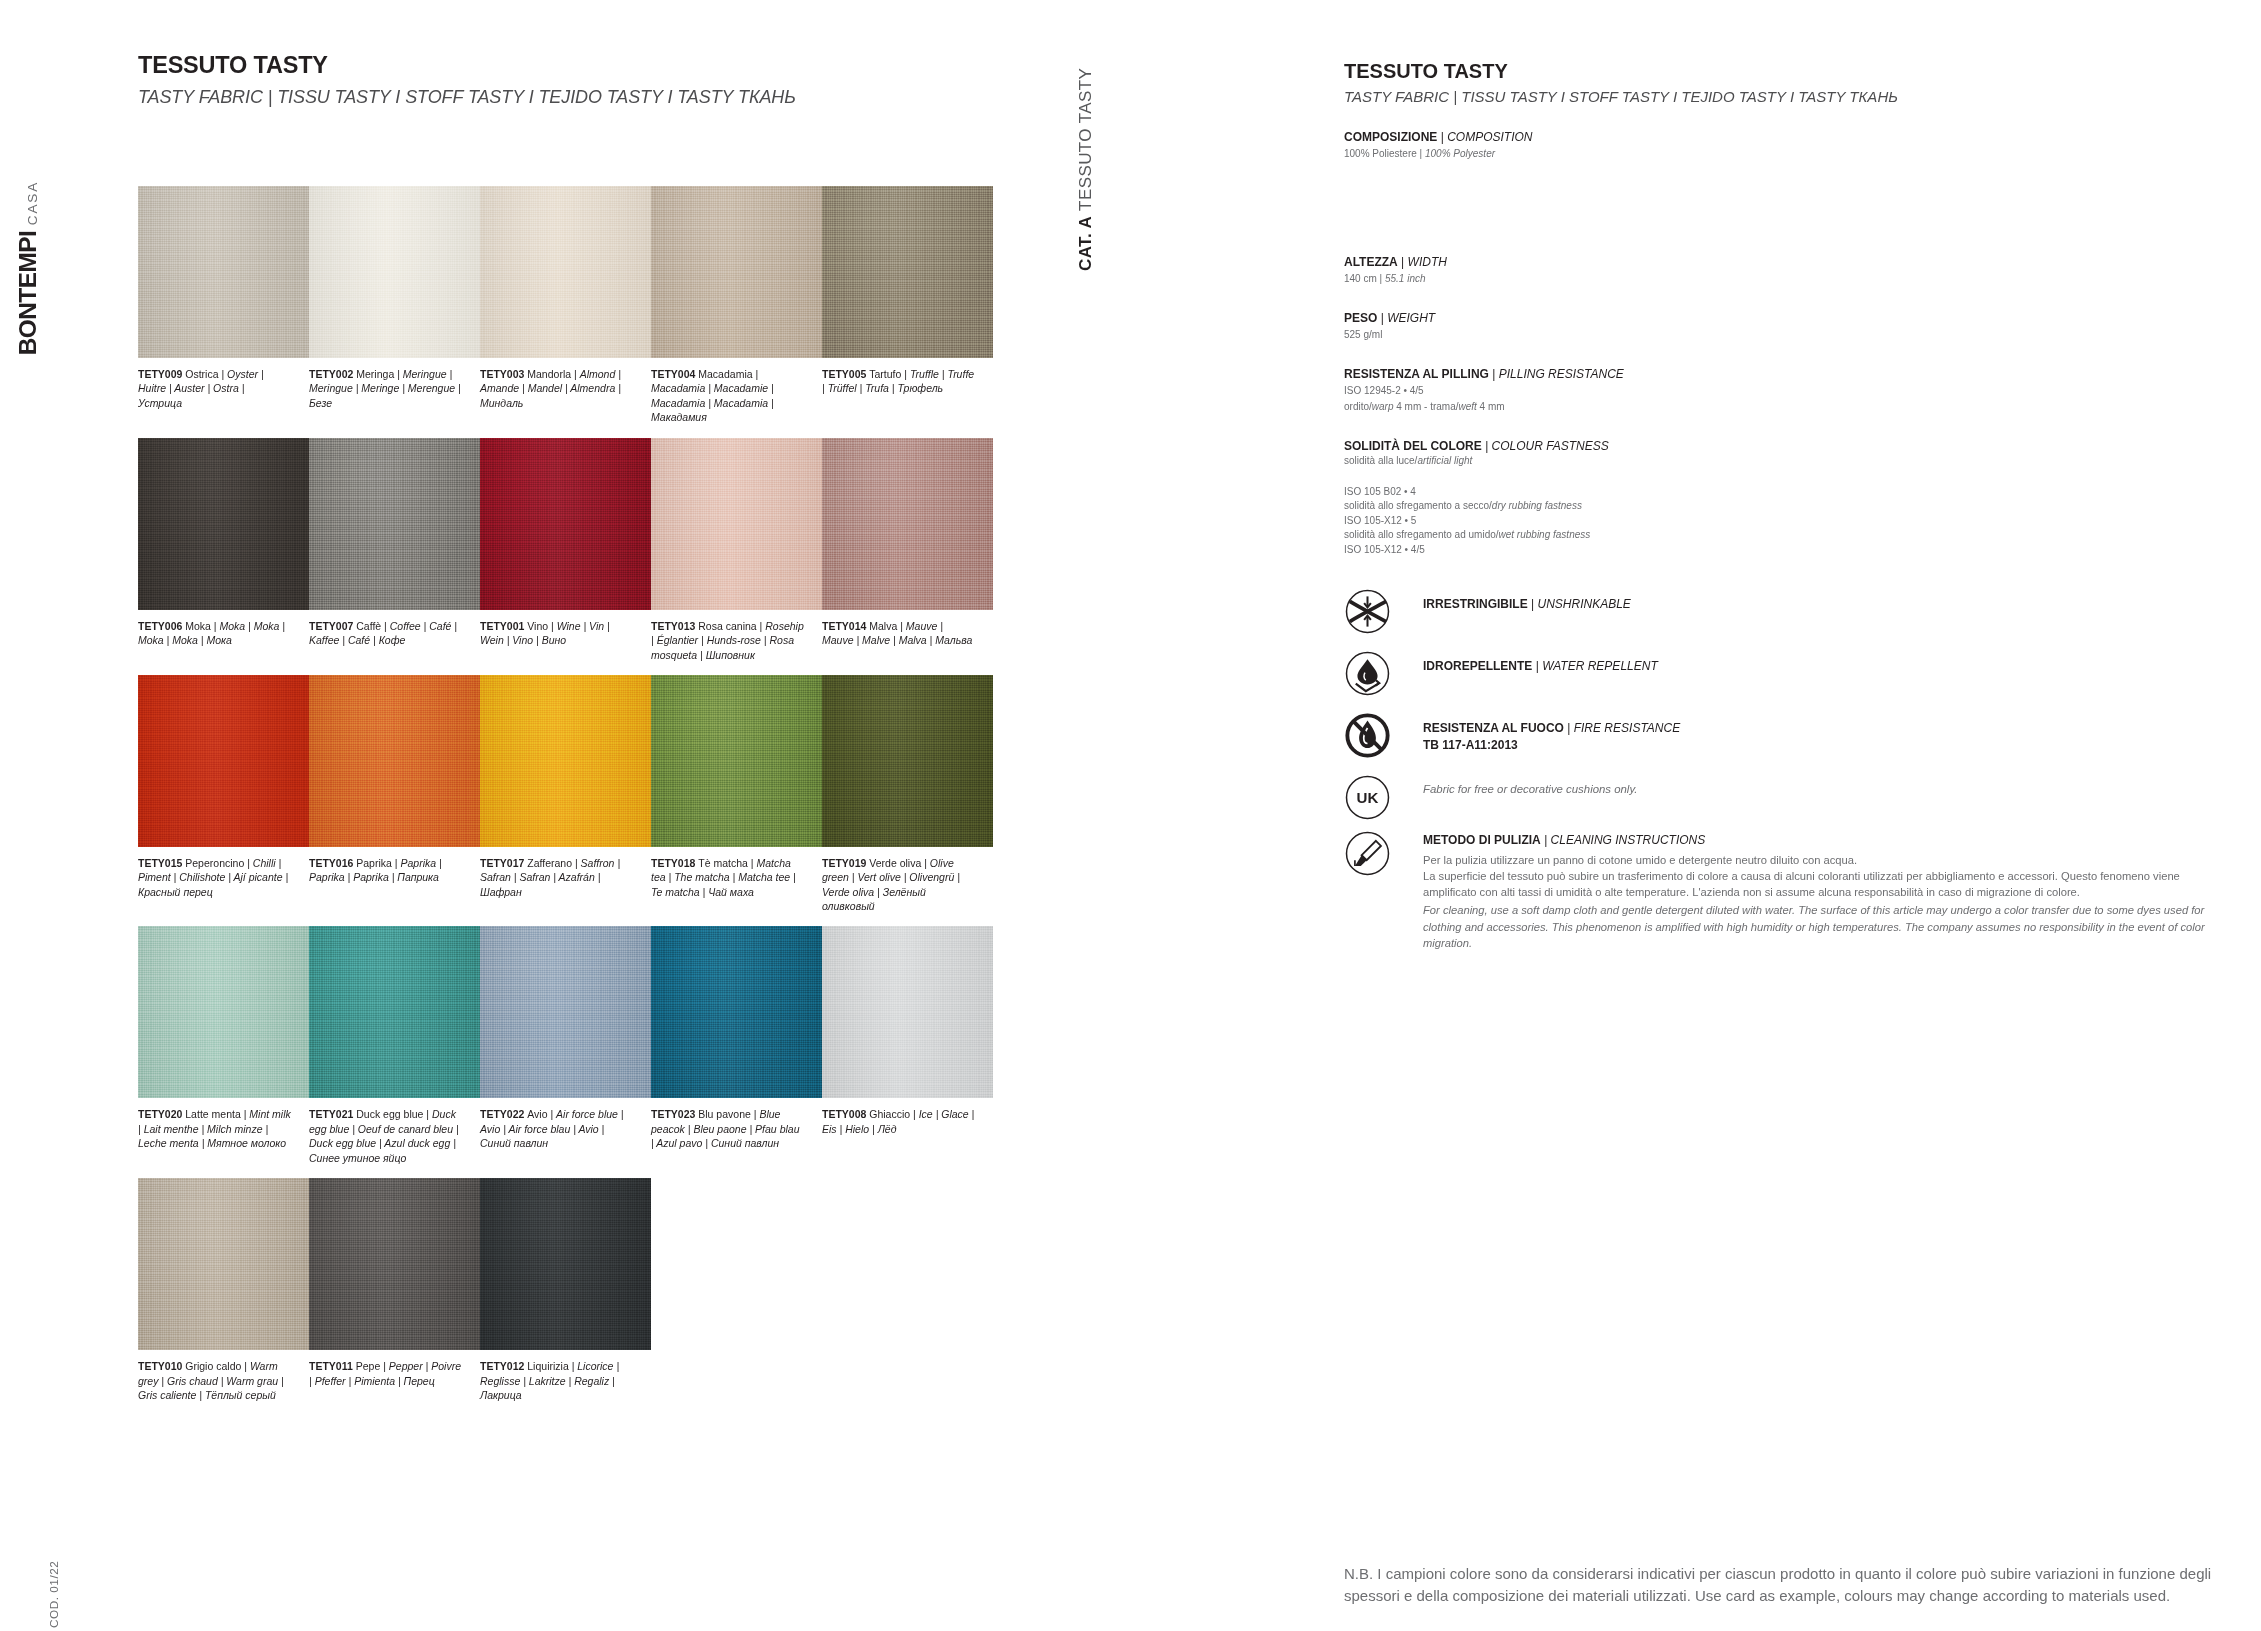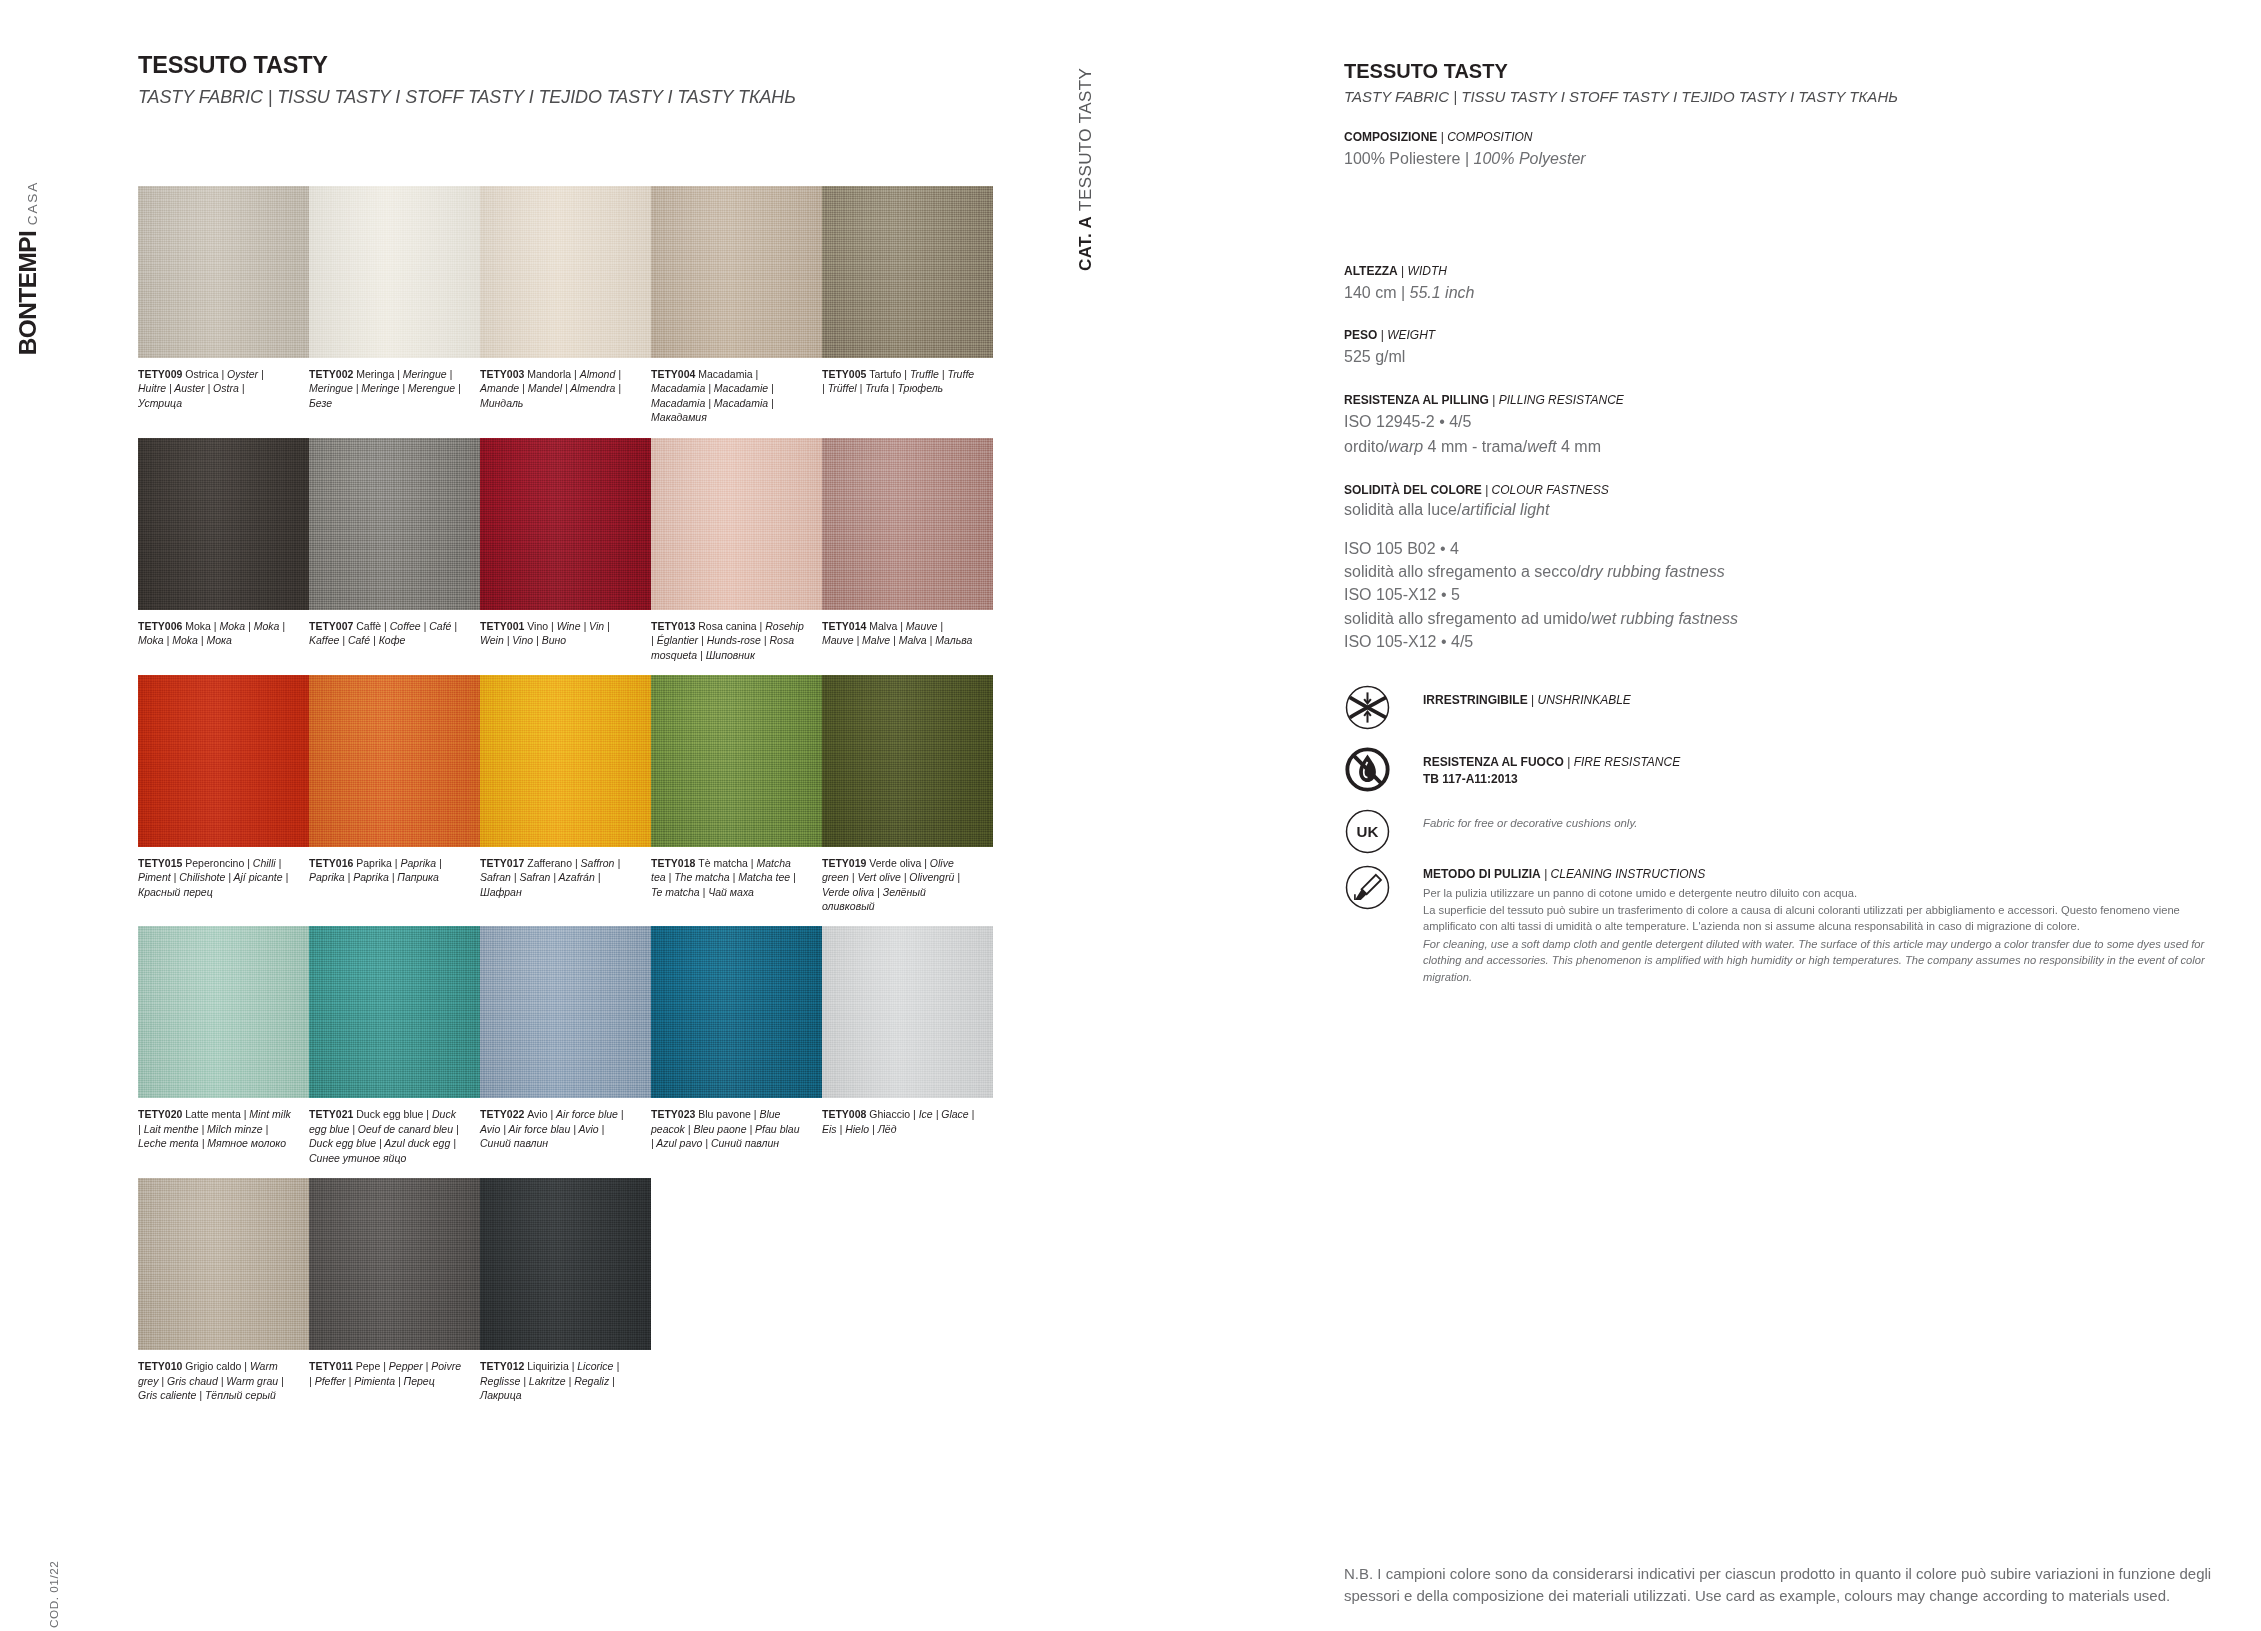--- a/index.html
+++ b/index.html
@@ -101,21 +101,21 @@
   .right .sub {
     margin-top: 5.4px; font-size: 15px; font-style: italic; color: #4d4d4f;
   }
   .block { margin-top: 23.5px; }
   .blk-title {
     font-size: 12px; line-height: 1.35; color: #231f20;
   }
   .blk-title b { font-weight: 700; }
   .blk-title i { font-weight: 400; color: #231f20; }
   .blk-val {
-    font-size: 16px; line-height: 1.45; color: #6d6e71; margin-top: 1.8px;
+    font-size: 10px; line-height: 1.45; color: #6d6e71; margin-top: 1.8px;
   }
   .blk-val i { font-style: italic; }
 
   
   .care-row { display: flex; gap: 18px; align-items: center; margin-top: 27px; height: 42px; flex-direction: column; }
   .care-icon { width: 38px; height: 38px; }
 
   
   .features { margin-top: 31px; }
   .feature { display: flex; align-items: flex-start; gap: 32px; min-height: 62px; }
@@ -399,20 +399,36 @@
         </svg>
         <div class="feat-text">
           <div class="feat-line">
             <b>IRRESTRINGIBILE</b>
             <span> | </span>
             <i>UNSHRINKABLE</i>
           </div>
         </div>
       </div>
 
+      <div class="feature">
+        <svg class="feat-icon" viewBox="0 0 56 56">
+          <circle cx="28" cy="28" r="25" fill="none" stroke="#231f20" stroke-width="1.8"></circle>
+          <path d="M28 11 C20 22 16 26 16 31 C16 37 21.5 41 28 41 C34.5 41 40 37 40 31 C40 26 36 22 28 11 Z" fill="#231f20"></path>
+          <path d="M25 27 C23 30 23.5 34 26 36" stroke="#ffffff" stroke-width="1.8" fill="none"></path>
+          <path d="M14 40 L26 49 L41 40" fill="none" stroke="#231f20" stroke-width="2.6"></path>
+          <path d="M38 36 L42 39.5 L37.5 42.5" fill="none" stroke="#231f20" stroke-width="2.6"></path>
+        </svg>
+        <div class="feat-text">
+          <div class="feat-line">
+            <b>IDROREPELLENTE</b>
+            <span> | </span>
+            <i>WATER REPELLENT</i>
+          </div>
+        </div>
+      </div>
 
       <div class="feature">
         <svg class="feat-icon" viewBox="0 0 56 56">
           <circle cx="28" cy="28" r="24" fill="none" stroke="#231f20" stroke-width="4.6"></circle>
           <path d="M28 10 C22 19 18 24 18 31 C18 38 22.5 43 28 43 C33.5 43 38 38 38 31 C38 24 34 19 28 10 Z" fill="#231f20"></path>
           <path d="M28 19 C25 24 23.5 27 23.5 31 C23.5 35 25.5 37.5 28 37.5" fill="none" stroke="#ffffff" stroke-width="2"></path>
           <line x1="11" y1="11" x2="45" y2="45" stroke="#231f20" stroke-width="4.6"></line>
         </svg>
         <div class="feat-text">
           <div class="feat-line">

